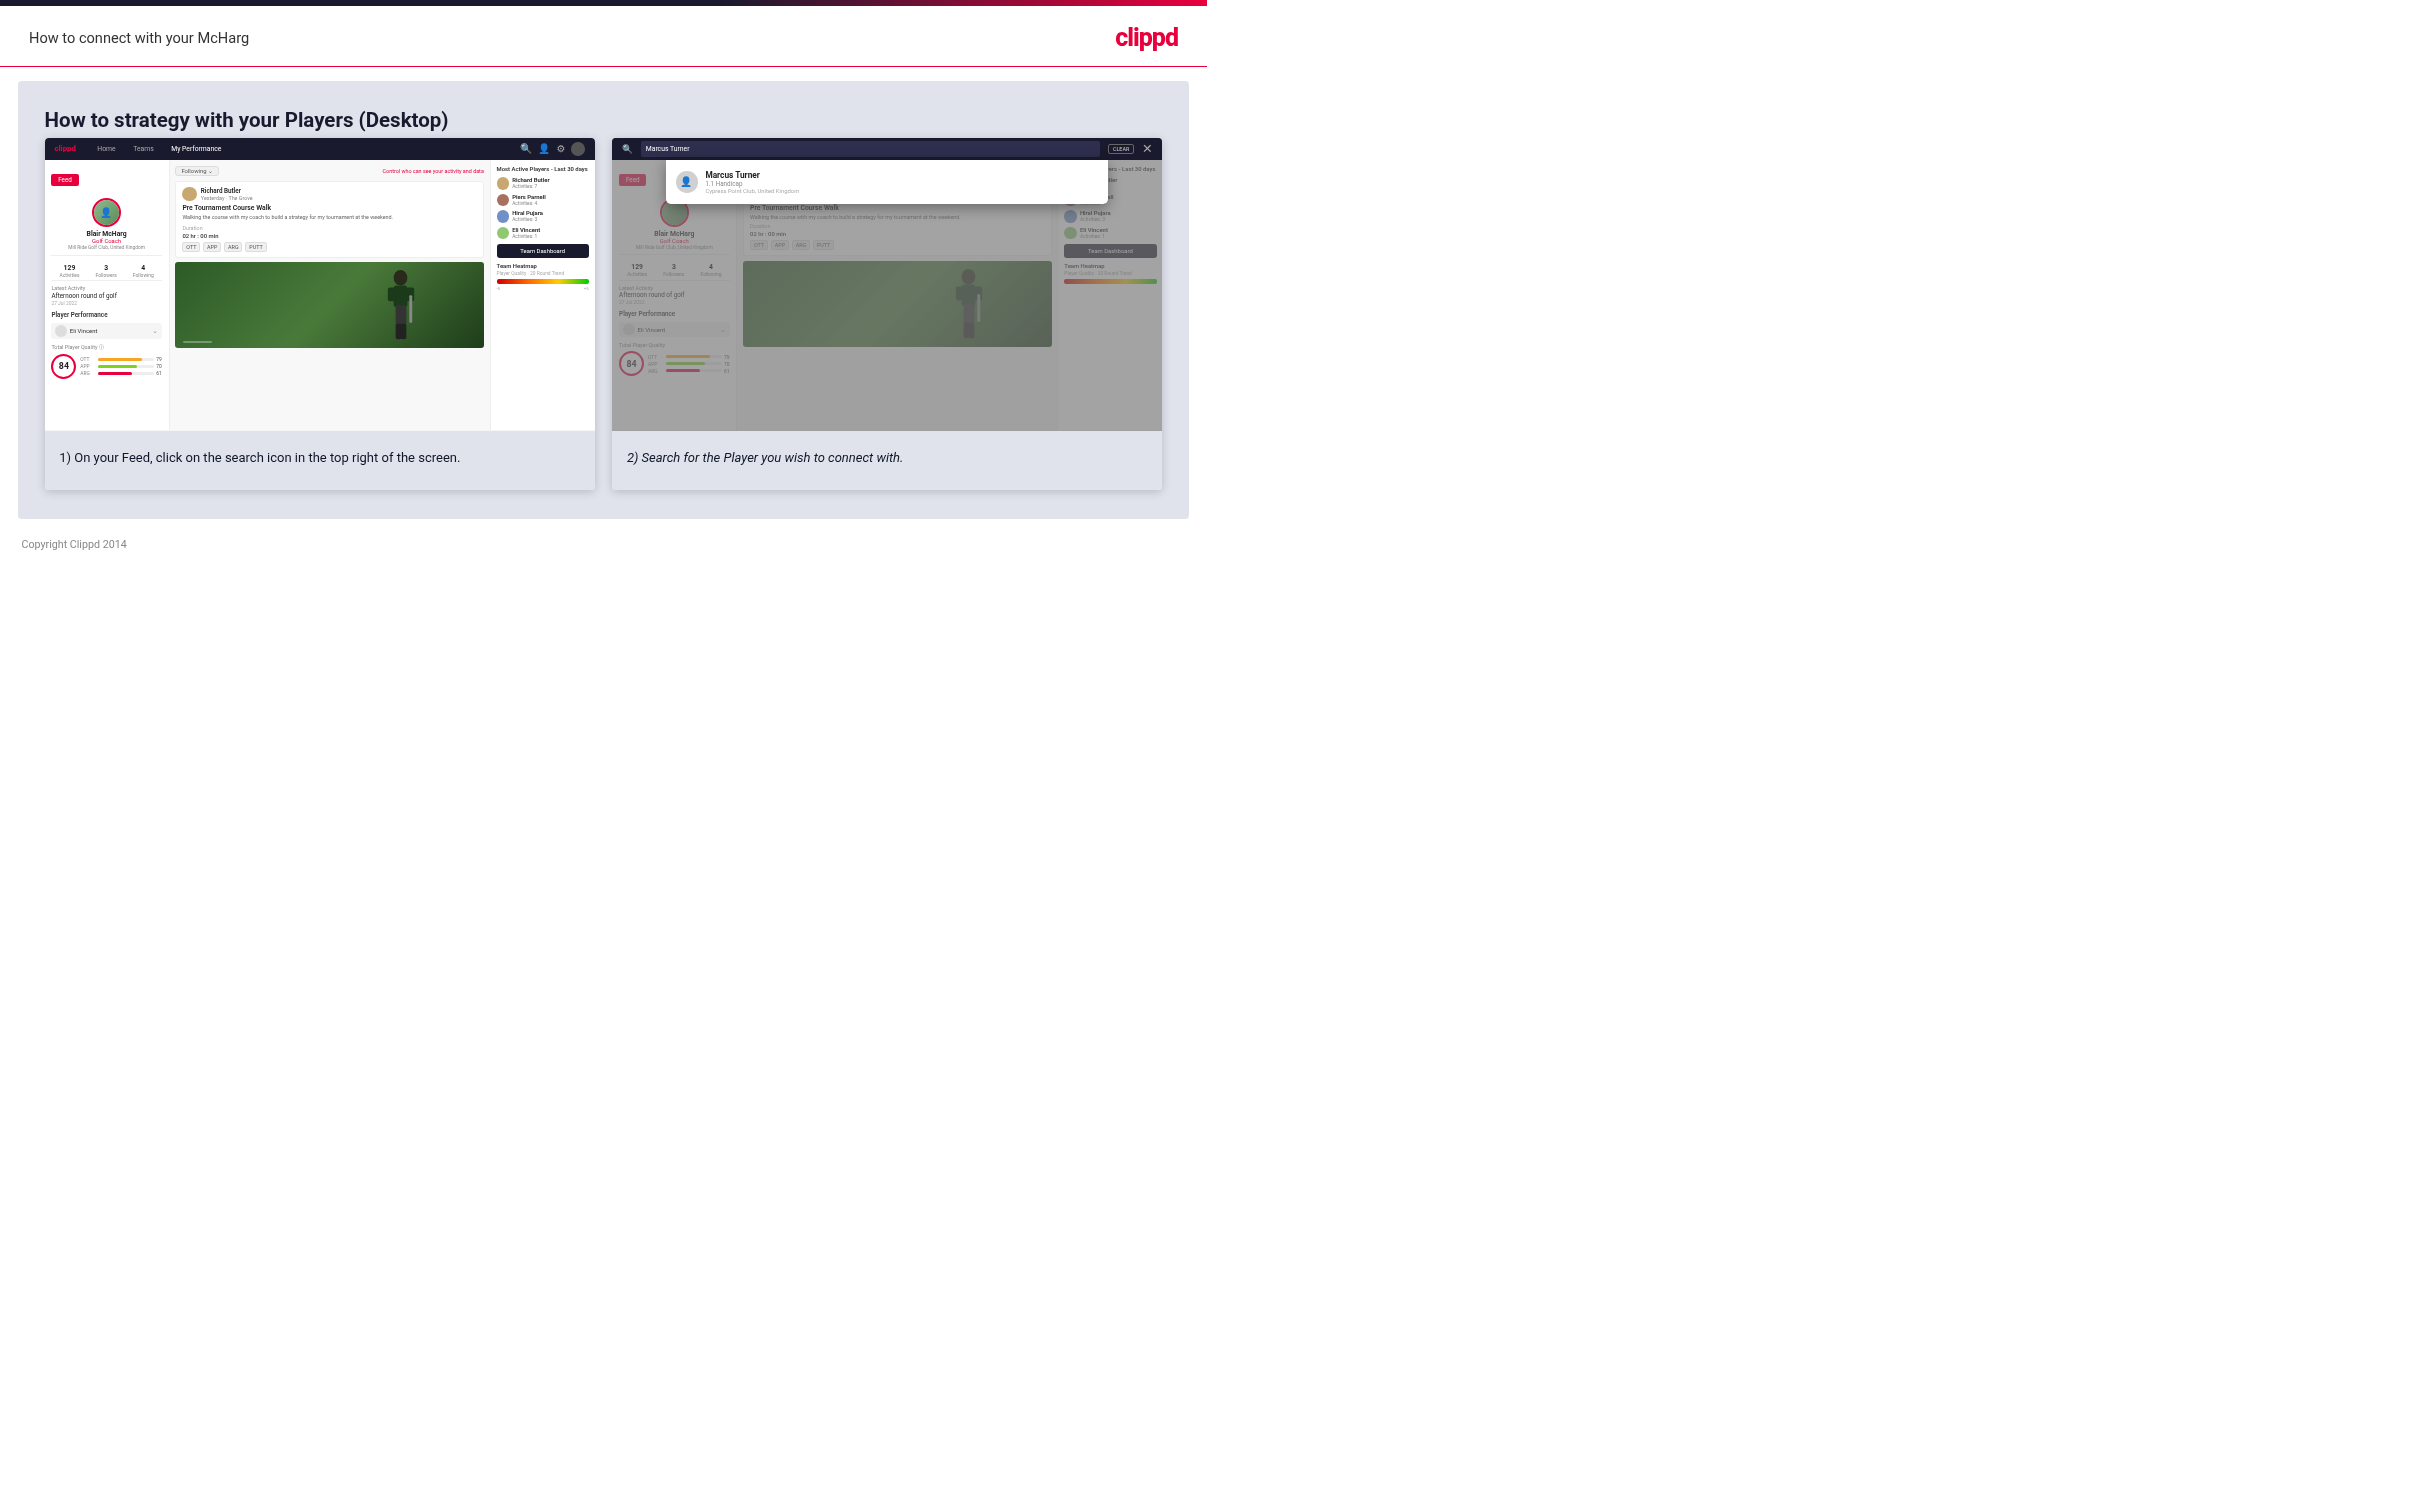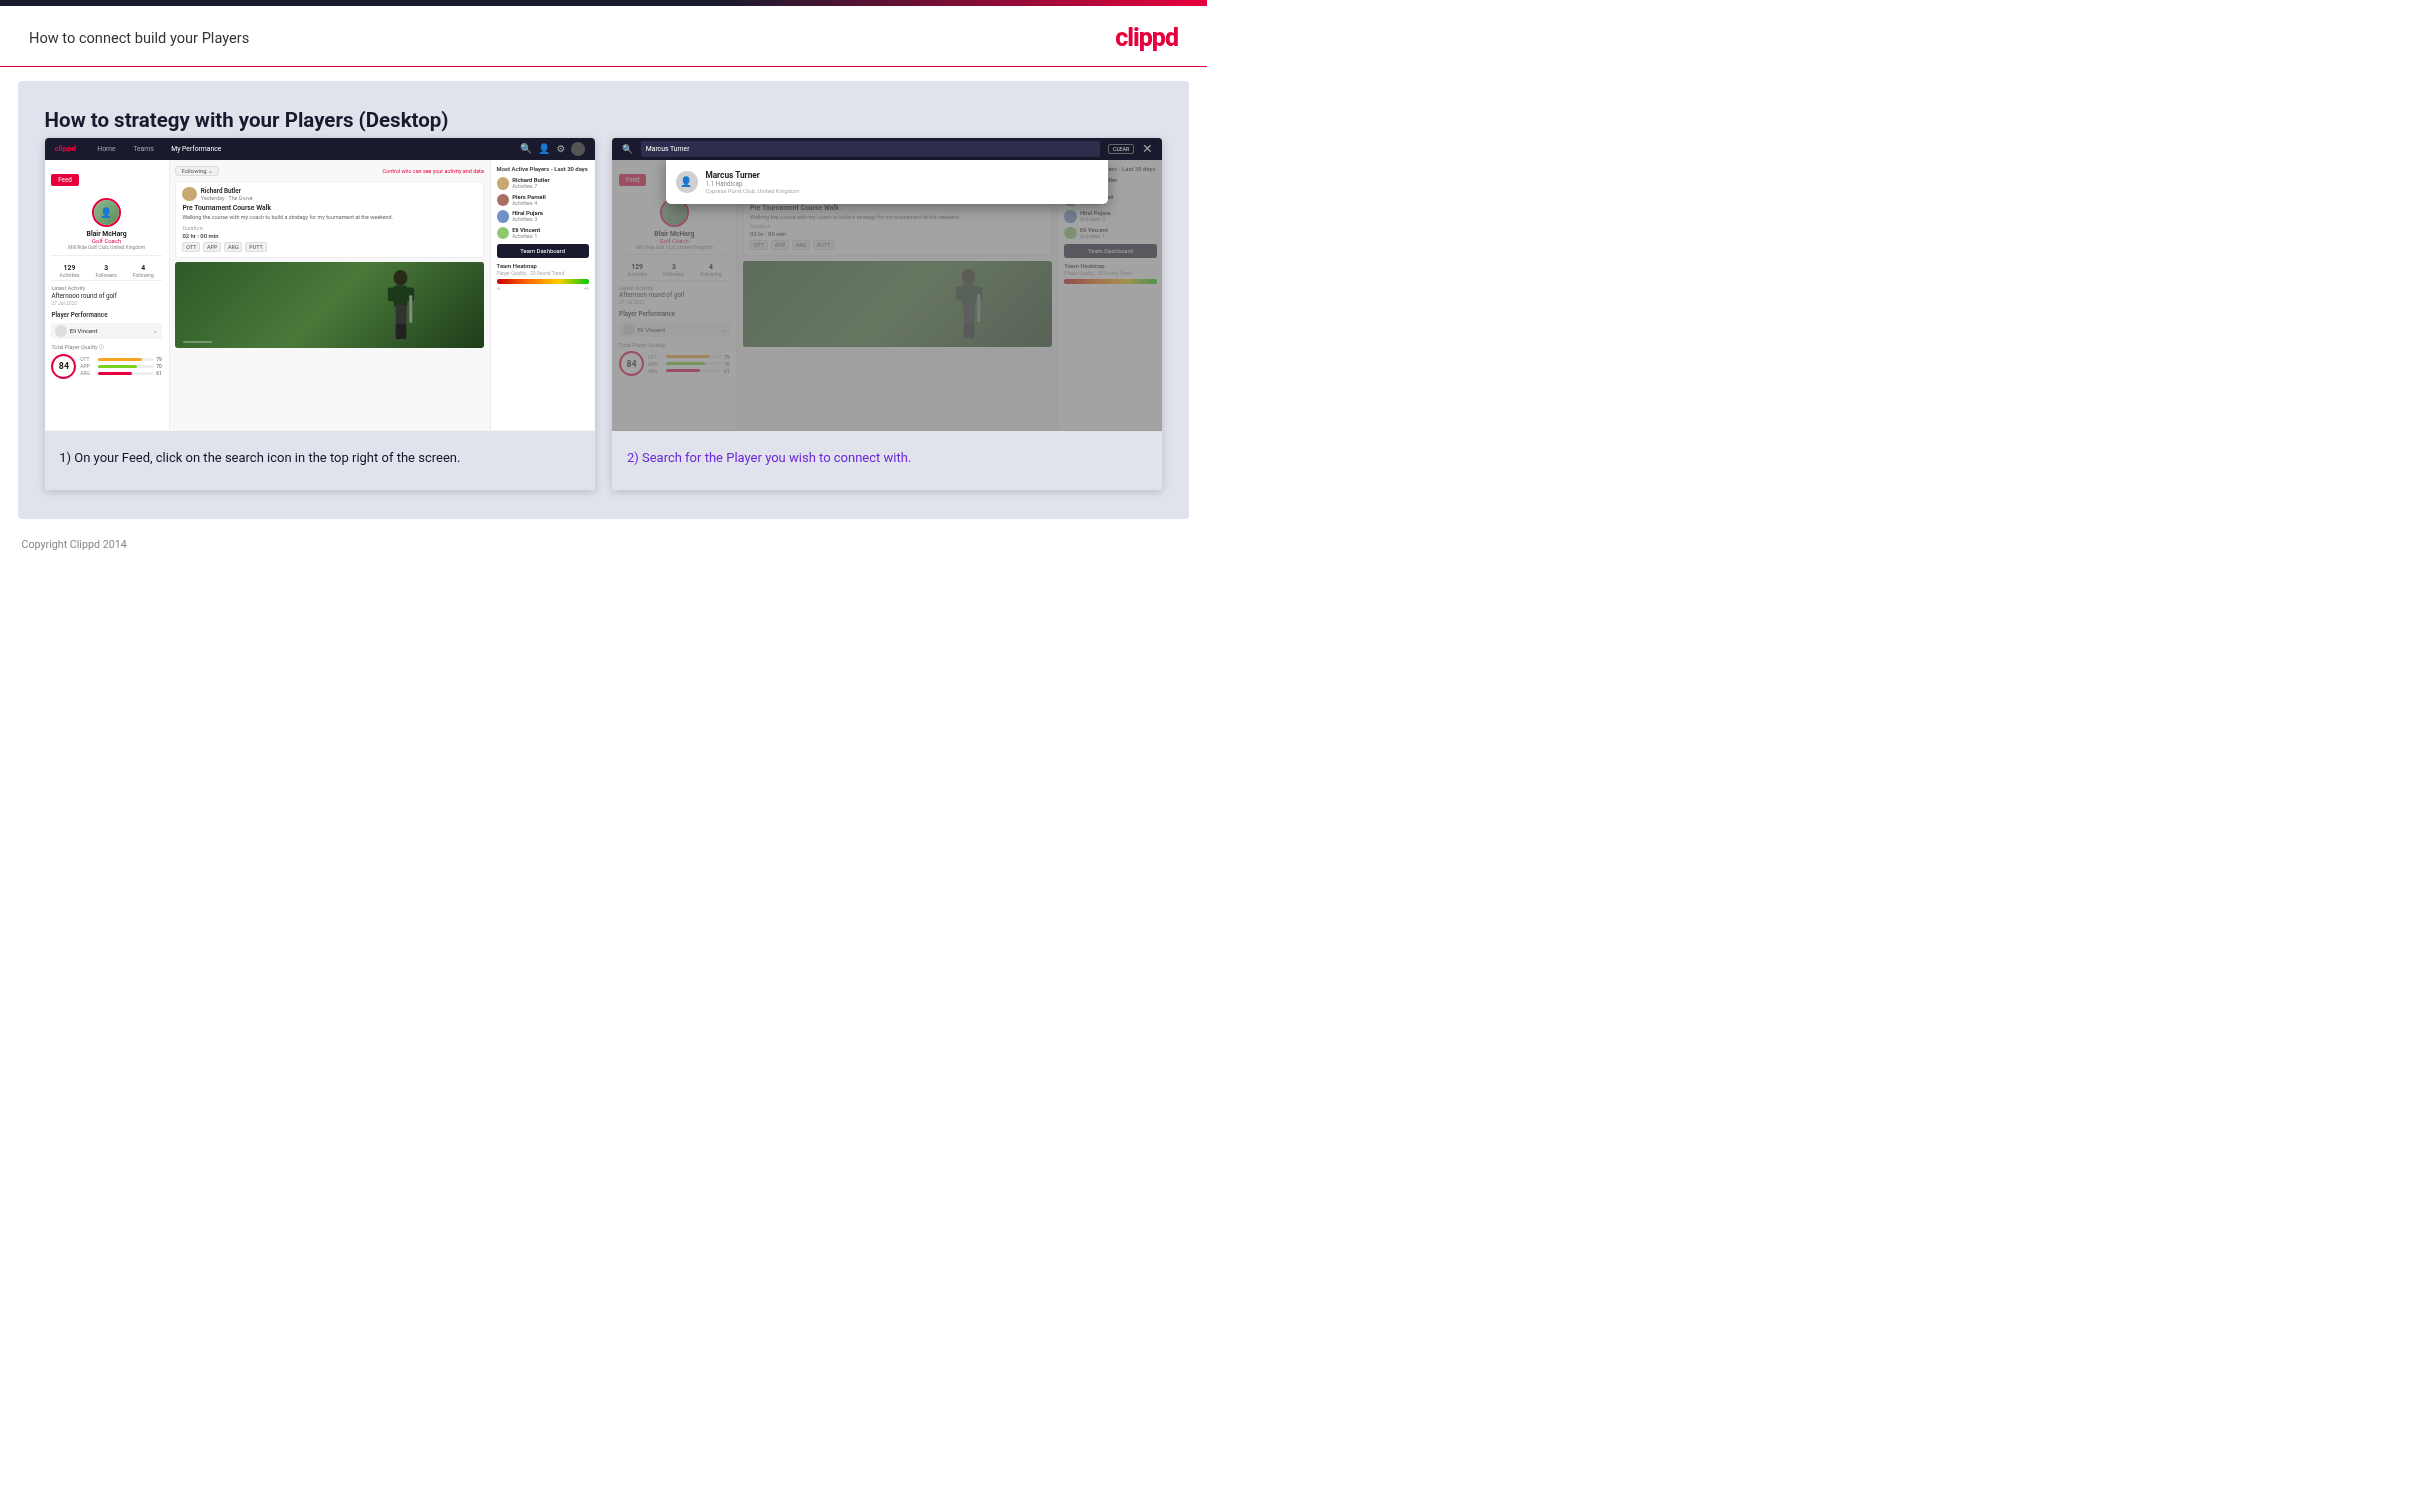--- a/index.html
+++ b/index.html
@@ -9,21 +9,21 @@
       width: 1207px;
       min-height: 755px;
     }
   </style>
 </head>
 <body>
 
 <div style="height:5.9px; background: linear-gradient(to right, #1a1a2e 60%, #e8003d 100%);"></div>
 
 <div style="display:flex; align-items:center; justify-content:space-between; padding:17.6px 29px 13.7px 29px; border-bottom:1.5px solid #e8003d;">
-  <span style="font-size:14.6px; color:#333; font-weight:400;">How to connect build your Players</span>
+  <span style="font-size:14.6px; color:#333; font-weight:400;">How to connect with your McHarg</span>
   <div style="font-size:25px; font-weight:800; color:#e8003d; letter-spacing:-1px;">
     <span>clippd</span>
   </div>
 </div>
 
 <div style="background:#e0e3ec; margin:13.7px 17.6px 0 17.6px; padding:27px 27px 29px 27px; border-radius:3.9px;">
 
   <h1 style="font-size:20.5px; font-weight:700; color:#1a1a2e; margin-bottom:5.9px;">How to strategy with your Players (Desktop)</h1>
 
   <div style="display:flex; gap:17.6px; align-items:flex-start;">
@@ -387,21 +387,21 @@
               <div style="font-size:8.3px;font-weight:700;color:#222;">Marcus Turner</div>
               <div style="font-size:6.3px;color:#888;">1.1 Handicap</div>
               <div style="font-size:5.9px;color:#aaa;">Cypress Point Club, United Kingdom</div>
             </div>
           </div>
         </div>
 
       </div>
 
       <div style="padding:17.6px 14.6px 21.5px 14.6px; background:#e0e3ec;">
-        <p style="font-size:13px; color:#6d28d9; line-height:1.55;">
+        <p style="font-size:13px; color:#0f172a; line-height:1.55;font-style:italic;">
           <span>2) Search for the Player you wish to
 connect with.</span>
         </p>
       </div>
     </div>
 
   </div>
 
 </div>
 

